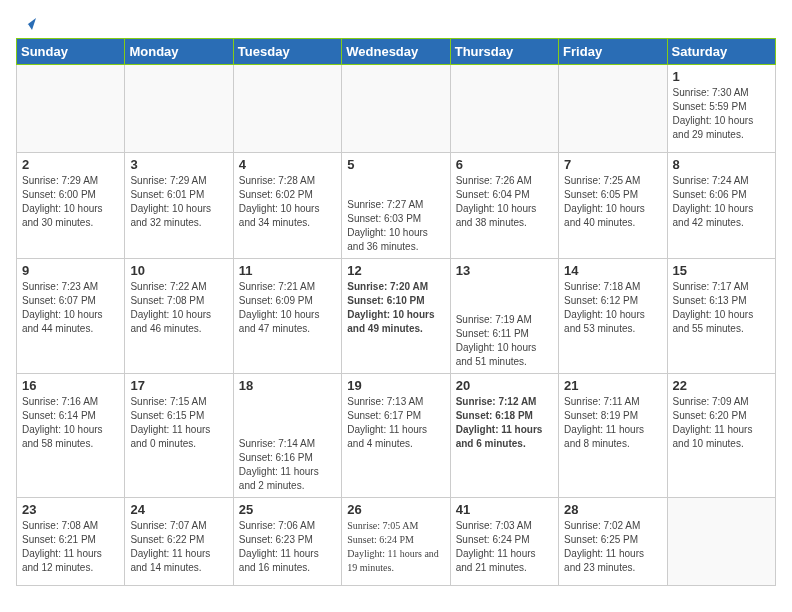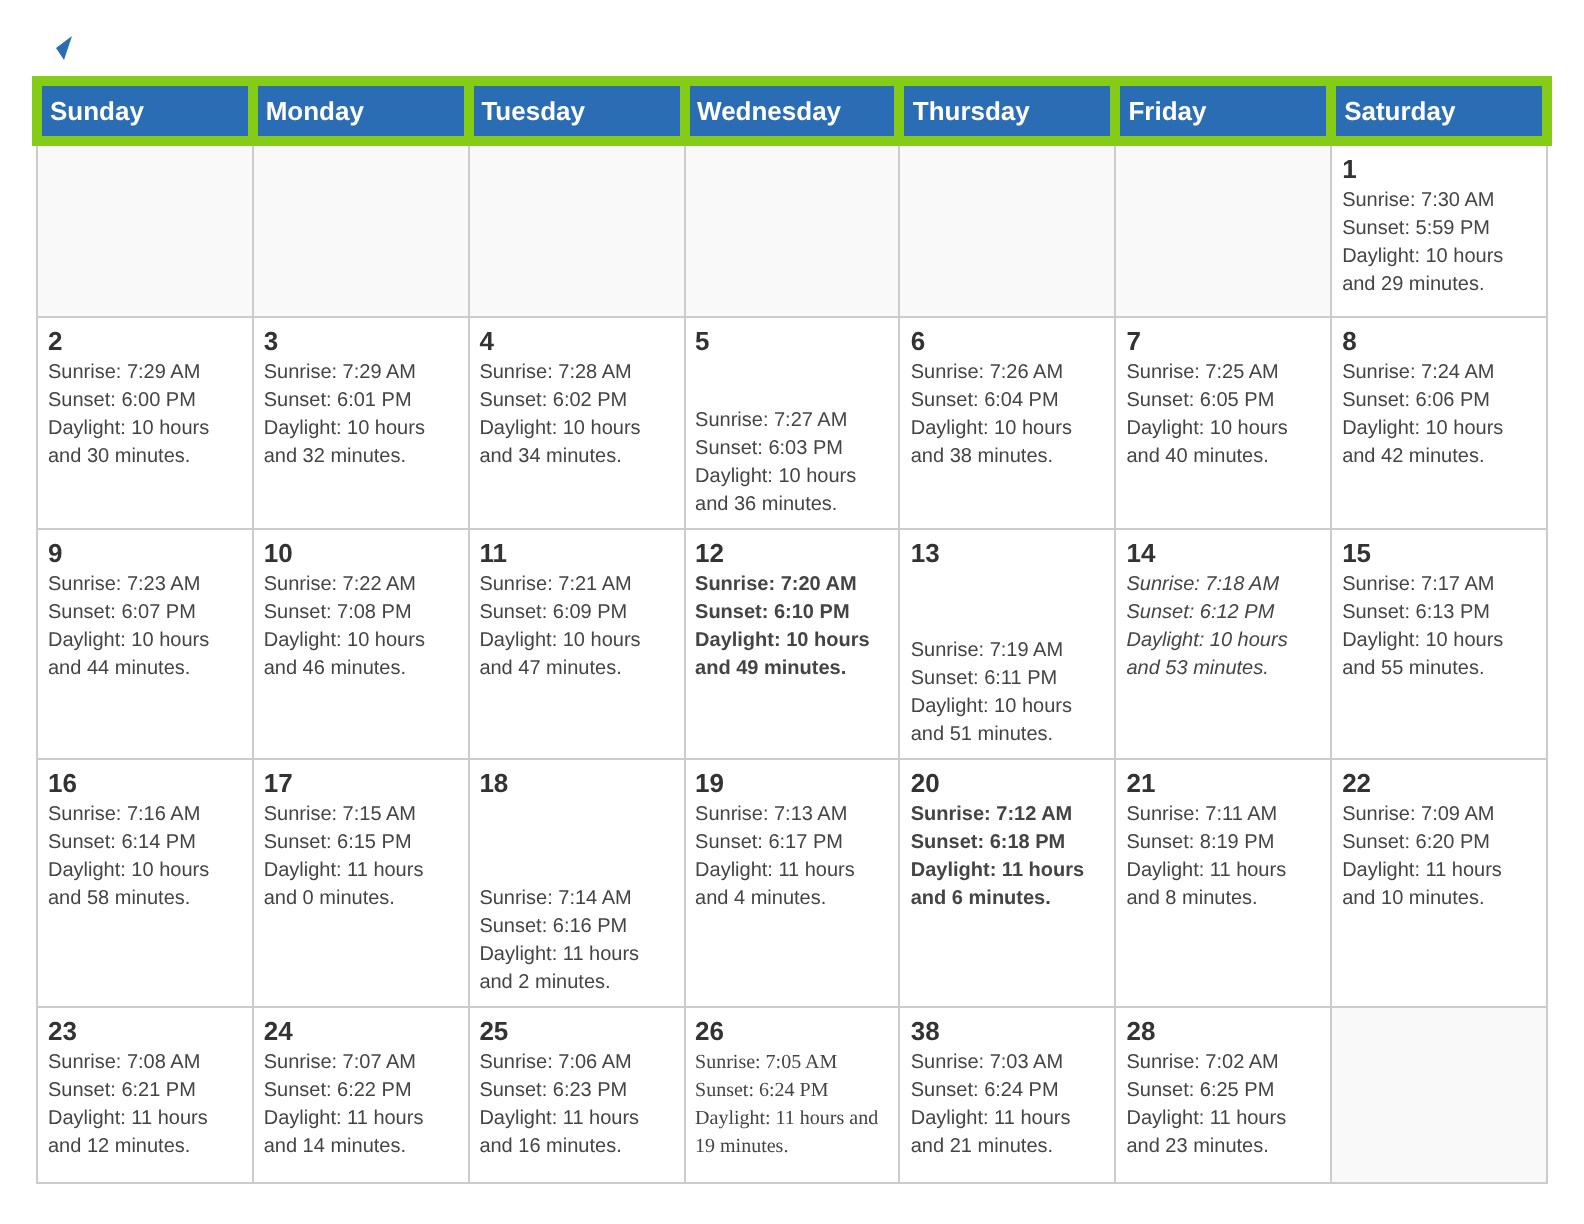--- a/index.html
+++ b/index.html
@@ -53,21 +53,21 @@
       border-collapse: collapse;
       table-layout: fixed;
     }
     .calendar th {
       background-color: #2a6db5;
       color: #fff;
       font-size: 13px;
       font-weight: bold;
       padding: 5px 4px;
       text-align: left;
-      border: 5px solid #84cc16;
+      border: 1px solid #84cc16;
     }
     .calendar td {
       border: 1px solid #ccc;
       vertical-align: top;
       padding: 4px 5px;
       height: 88px;
       font-size: 10.5px;
       color: #333;
       background: #fff;
     }
@@ -203,21 +203,21 @@
 Daylight: 10 hours and 49 minutes.</div>
         </td>
         <td>
           <span class="day-number">13</span>
           <div class="day-info" style="white-space: pre-line; margin-top: 35px;">Sunrise: 7:19 AM
 Sunset: 6:11 PM
 Daylight: 10 hours and 51 minutes.</div>
         </td>
         <td>
           <span class="day-number">14</span>
-          <div class="day-info" style="white-space: pre-line; font-style: italic;">Sunrise: 7:18 AM
+          <div class="day-info" style="white-space: pre-line;">Sunrise: 7:18 AM
 Sunset: 6:12 PM
 Daylight: 10 hours and 53 minutes.</div>
         </td>
         <td>
           <span class="day-number">15</span>
           <div class="day-info" style="white-space: pre-line;">Sunrise: 7:17 AM
 Sunset: 6:13 PM
 Daylight: 10 hours and 55 minutes.</div>
         </td>
       </tr>
@@ -284,21 +284,21 @@
 Sunset: 6:23 PM
 Daylight: 11 hours and 16 minutes.</div>
         </td>
         <td>
           <span class="day-number">26</span>
           <div class="day-info" style="white-space: pre-line; font-family: Liberation Serif, serif;">Sunrise: 7:05 AM
 Sunset: 6:24 PM
 Daylight: 11 hours and 19 minutes.</div>
         </td>
         <td>
-          <span class="day-number">38</span>
+          <span class="day-number">41</span>
           <div class="day-info" style="white-space: pre-line;">Sunrise: 7:03 AM
 Sunset: 6:24 PM
 Daylight: 11 hours and 21 minutes.</div>
         </td>
         <td>
           <span class="day-number">28</span>
           <div class="day-info" style="white-space: pre-line;">Sunrise: 7:02 AM
 Sunset: 6:25 PM
 Daylight: 11 hours and 23 minutes.</div>
         </td>

